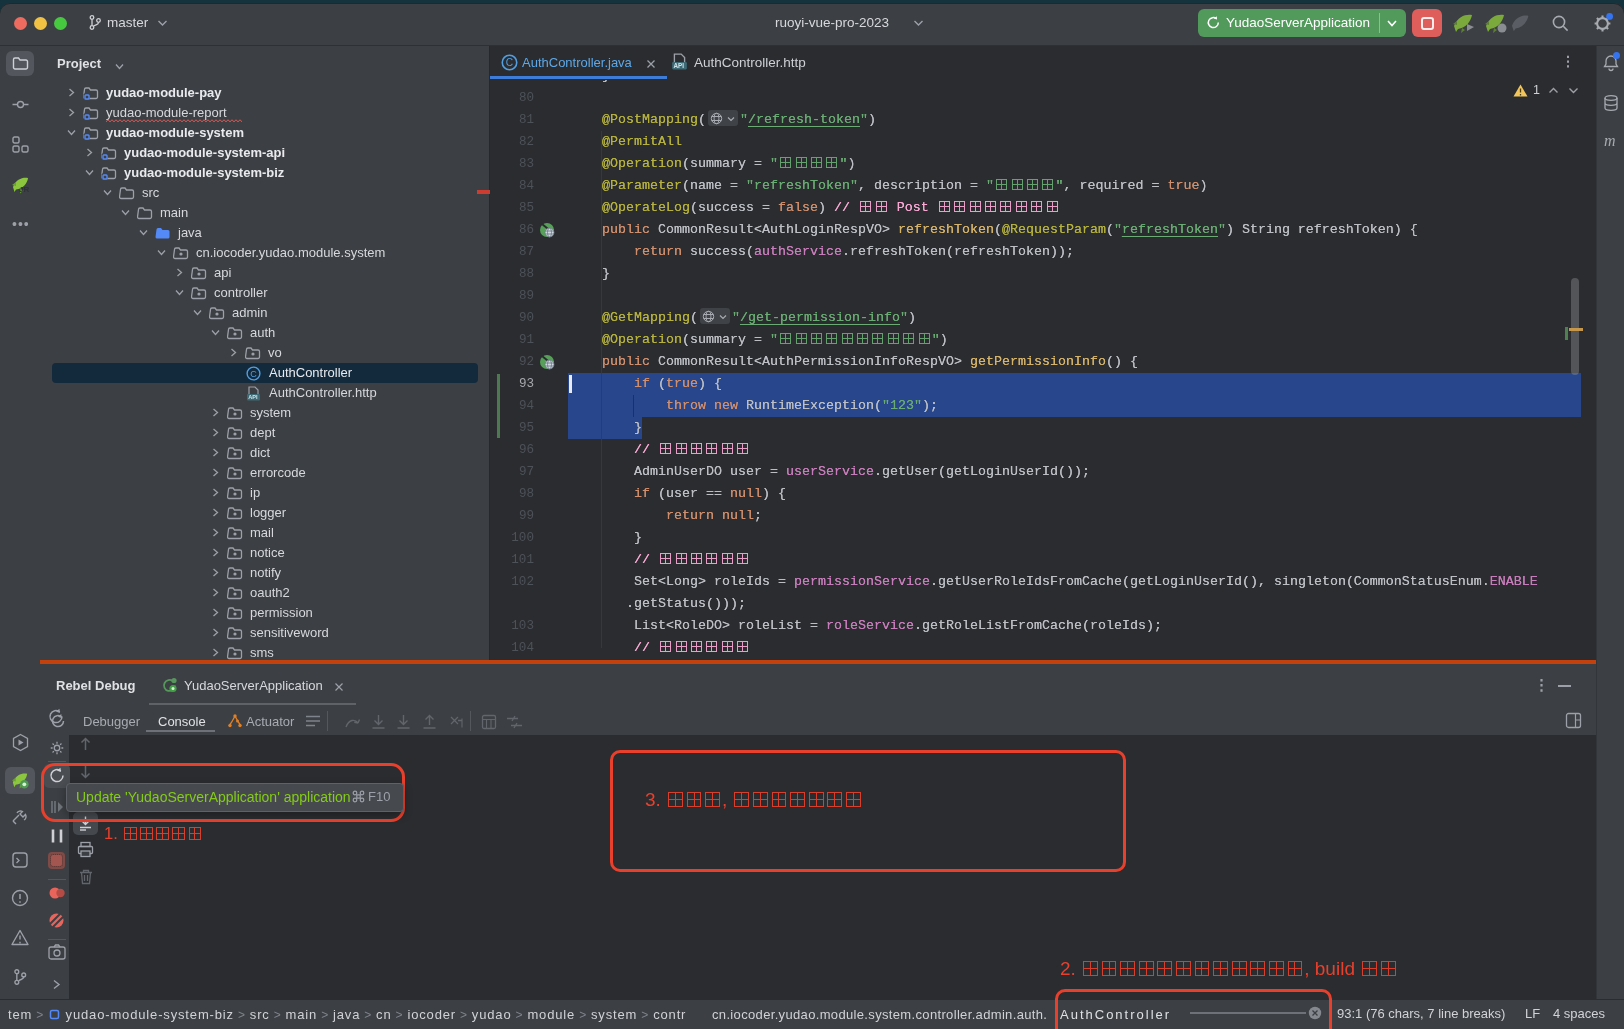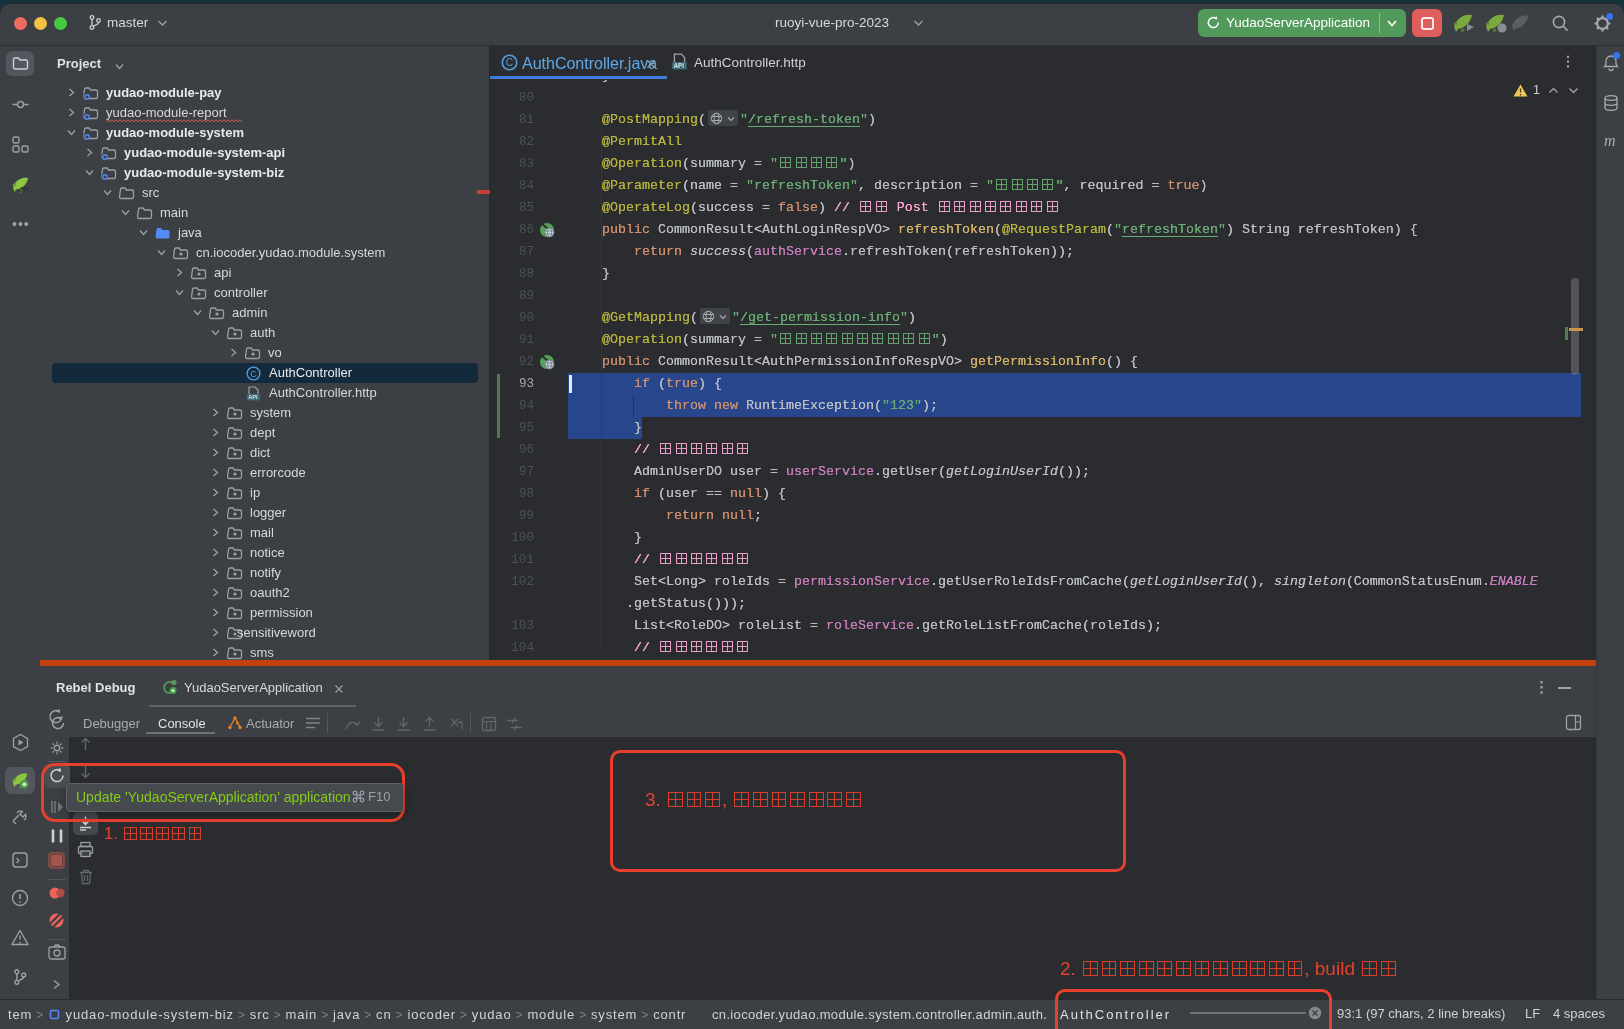--- a/index.html
+++ b/index.html
@@ -1,21 +1,21 @@
 <!DOCTYPE html>
 <html><head><meta charset="utf-8">
 <style>
   html,body{margin:0;padding:0}
   body{width:1624px;height:1029px;overflow:hidden;position:relative;background:#2a2c2f;
        font-family:"Liberation Sans",sans-serif;-webkit-font-smoothing:antialiased}
   .abs{position:absolute}
   svg{display:block}
   .tx{color:#d6d8dd}
   .o{color:#cf8e6d}.g{color:#6aab73}.y{color:#b5b13c}.w{color:#bcbec4}
-  .p{color:#c77dbb}.m{color:#d5b36a}.c{color:#f9a8d4}.it{font-style:italic}
+  .p{color:#c77dbb}.m{color:#d5b36a}.c{color:#f9a8d4}.it{}
   .u{text-decoration:underline;text-underline-offset:3px}
   .cj{display:inline-block;position:relative;width:.78em;height:.8em;margin:0 .1em;
       vertical-align:-.07em;border:1px solid;opacity:.92;box-sizing:border-box;
       background:linear-gradient(currentColor,currentColor) 50% 0/1px 100% no-repeat,
                  linear-gradient(currentColor,currentColor) 0 45%/100% 1px no-repeat}
   .cl{position:absolute;left:80px;height:22px;line-height:22px;white-space:pre;
       font-family:"Liberation Mono",monospace;font-size:13.34px;text-shadow:0 0 .5px currentColor}
   .cl .cj{width:11px;height:11px;margin:0 2.2px;vertical-align:-1px}
   .num{position:absolute;left:-2px;width:46px;text-align:right;height:22px;line-height:22px;
       font-family:"Liberation Mono",monospace;font-size:12.6px;color:#4d5158}
@@ -380,37 +380,37 @@
       <circle cx="8" cy="8" r="1.6" fill="#9da0a8"></circle>
     </svg>
 <div class="trow" style="left:210px;top:557px;color:#d6d8dd">permission</div>
 <svg class="abs" style="left:170px;top:581px" width="11" height="11" viewBox="0 0 11 11">
       <path d="M3.5 2 L7.5 5.5 L3.5 9" stroke="#9da0a8" stroke-width="1.3" fill="none"></path>
     </svg>
 <svg class="abs" style="left:187px;top:580px" width="16" height="14" viewBox="0 0 16 14">
       <path d="M1.5 3.5 a1.5 1.5 0 0 1 1.5 -1.5 h3 l1.5 2 h5.5 a1.5 1.5 0 0 1 1.5 1.5 v5.5 a1.5 1.5 0 0 1 -1.5 1.5 h-11 a1.5 1.5 0 0 1 -1.5 -1.5 Z" fill="none" stroke="#9da0a8" stroke-width="1.3"></path>
       <circle cx="8" cy="8" r="1.6" fill="#9da0a8"></circle>
     </svg>
-<div class="trow" style="left:197px;top:577px;color:#d6d8dd">sensitiveword</div>
+<div class="trow" style="left:210px;top:577px;color:#d6d8dd">sensitiveword</div>
 <svg class="abs" style="left:170px;top:601px" width="11" height="11" viewBox="0 0 11 11">
       <path d="M3.5 2 L7.5 5.5 L3.5 9" stroke="#9da0a8" stroke-width="1.3" fill="none"></path>
     </svg>
 <svg class="abs" style="left:187px;top:600px" width="16" height="14" viewBox="0 0 16 14">
       <path d="M1.5 3.5 a1.5 1.5 0 0 1 1.5 -1.5 h3 l1.5 2 h5.5 a1.5 1.5 0 0 1 1.5 1.5 v5.5 a1.5 1.5 0 0 1 -1.5 1.5 h-11 a1.5 1.5 0 0 1 -1.5 -1.5 Z" fill="none" stroke="#9da0a8" stroke-width="1.3"></path>
       <circle cx="8" cy="8" r="1.6" fill="#9da0a8"></circle>
     </svg>
 <div class="trow" style="left:210px;top:597px;color:#d6d8dd">sms</div>
 <div class="abs" style="left:437px;top:144px;width:13px;height:4px;background:#cc3c30"></div>
 </div>
 <div class="abs" style="left:490px;top:46px;width:1106px;height:614px;background:#2a2c2f;overflow:hidden">
 <svg class="abs" style="left:11px;top:8px" width="17" height="17" viewBox="0 0 15 15">
       <circle cx="7.5" cy="7.5" r="6.4" fill="none" stroke="#549edf" stroke-width="1.4"></circle>
       <text x="4.3" y="11" font-size="9" fill="#549edf" font-family="Liberation Sans">C</text>
     </svg>
-<div class="abs" style="left:32px;top:9px;font-size:16px;color:#5ea8e8">AuthController.java</div>
+<div class="abs" style="left:32px;top:9px;font-size:13px;color:#5ea8e8">AuthController.java</div>
 <svg class="abs" style="left:156px;top:13px" width="10" height="10" viewBox="0 0 10 10">
       <path d="M1.5 1.5 L8.5 8.5 M8.5 1.5 L1.5 8.5" stroke="#9da0a8" stroke-width="1.3"></path>
     </svg>
 <div class="abs" style="left:0px;top:30px;width:177px;height:3px;background:#3d7dd9"></div>
 <svg class="abs" style="left:181px;top:7px" width="17" height="17" viewBox="0 0 15 15">
       <path d="M3 1 h6 l3 3 v5 h-9 Z" fill="none" stroke="#9da0a8" stroke-width="1.2"></path>
       <rect x="1" y="8" width="13" height="6.5" rx="1" fill="#3e6a75"></rect>
       <text x="2.2" y="13.4" font-size="5.6" font-weight="bold" fill="#cfe3ea" font-family="Liberation Sans">API</text>
     </svg>
 <div class="abs" style="left:204px;top:9px;font-size:13.5px;color:#ced0d6">AuthController.http</div>
@@ -520,21 +520,21 @@
 <div class="abs" style="left:1533px;top:83px;font-size:12.5px;color:#ced0d6">1</div>
 <svg class="abs" style="left:1548px;top:86px" width="11" height="9" viewBox="0 0 11 9">
     <path d="M1.5 6.5 L5.5 2.5 L9.5 6.5" stroke="#9da0a8" stroke-width="1.4" fill="none"></path>
   </svg>
 <svg class="abs" style="left:1568px;top:86px" width="11" height="9" viewBox="0 0 11 9">
     <path d="M1.5 2.5 L5.5 6.5 L9.5 2.5" stroke="#9da0a8" stroke-width="1.4" fill="none"></path>
   </svg>
 <div class="abs" style="left:1571px;top:278px;width:8px;height:97px;border-radius:4px;background:rgba(166,170,175,.33)"></div>
 <div class="abs" style="left:1565px;top:327px;width:3px;height:13px;background:#4e8052"></div>
 <div class="abs" style="left:1569px;top:328px;width:14px;height:3px;background:#c7974b"></div>
-<div class="abs" style="left:40px;top:660px;width:1556px;height:339px;background:#3c3f43;border-top:6px solid #c2410c">
+<div class="abs" style="left:40px;top:660px;width:1556px;height:339px;background:#3c3f43;border-top:4px solid #c2410c">
 <div class="abs" style="left:29px;top:71px;width:1527px;height:268px;background:#2a2c2f"></div>
 <div class="abs b" style="left:16px;top:14px;font-size:13px;color:#dfe1e5">Rebel Debug</div>
 <svg class="abs" style="left:122px;top:13px" width="17" height="17" viewBox="0 0 17 17">
       <path d="M13 8.5 A5.5 5.5 0 1 1 11 4.2" stroke="#57965c" stroke-width="1.8" fill="none"></path>
       <circle cx="12" cy="3.5" r="2.6" fill="#57965c"></circle>
       <circle cx="11" cy="11.5" r="3.6" fill="#43a047"></circle>
       <circle cx="11" cy="11.5" r="1.5" fill="#d6f0d0"></circle>
     </svg>
 <div class="abs" style="left:144px;top:14px;font-size:13px;color:#d6d8dd">YudaoServerApplication</div>
 <svg class="abs" style="left:294px;top:18px" width="10" height="10" viewBox="0 0 10 10">
@@ -667,21 +667,21 @@
         <rect x="2.5" y="2.5" width="8" height="8" rx="1.5" fill="none" stroke="#548af7" stroke-width="1.5"></rect>
       </svg> yudao-module-system-biz<span style="color:#7f838b;padding:0 4px;font-size:12px">&gt;</span>src<span style="color:#7f838b;padding:0 4px;font-size:12px">&gt;</span>main<span style="color:#7f838b;padding:0 4px;font-size:12px">&gt;</span>java<span style="color:#7f838b;padding:0 4px;font-size:12px">&gt;</span>cn<span style="color:#7f838b;padding:0 4px;font-size:12px">&gt;</span>iocoder<span style="color:#7f838b;padding:0 4px;font-size:12px">&gt;</span>yudao<span style="color:#7f838b;padding:0 4px;font-size:12px">&gt;</span>module<span style="color:#7f838b;padding:0 4px;font-size:12px">&gt;</span>system<span style="color:#7f838b;padding:0 4px;font-size:12px">&gt;</span>contr</div>
 <div class="abs" style="left:712px;top:7px;font-size:13px;letter-spacing:.34px;color:#d0d2d7;white-space:nowrap">cn.iocoder.yudao.module.system.controller.admin.auth.</div>
 <div class="abs" style="left:1060px;top:7px;font-size:13px;letter-spacing:2px;color:#dfe1e5;white-space:nowrap">AuthController</div>
 </div>
 <div class="abs" style="left:1190px;top:1012px;width:116px;height:2px;background:#6e7278"></div>
 <svg class="abs" style="left:1308px;top:1006px" width="14" height="14" viewBox="0 0 14 14">
     <circle cx="7" cy="7" r="6.2" fill="#85888f"></circle>
     <path d="M4.5 4.5 L9.5 9.5 M9.5 4.5 L4.5 9.5" stroke="#3c3f43" stroke-width="1.3"></path>
   </svg>
-<div class="abs" style="left:1337px;top:1006px;font-size:13px;color:#d0d2d7">93:1 (97 chars, 2 line breaks)</div>
+<div class="abs" style="left:1337px;top:1006px;font-size:13px;color:#d0d2d7">93:1 (76 chars, 7 line breaks)</div>
 <div class="abs" style="left:1525px;top:1006px;font-size:13px;color:#d0d2d7">LF</div>
 <div class="abs" style="left:1553px;top:1006px;font-size:13px;color:#d0d2d7">4 spaces</div>
 <div class="abs" style="left:41px;top:763px;width:358px;height:53px;border:3px solid #e8402d;border-radius:14px"></div>
 <div class="abs" style="left:66px;top:783px;width:336px;height:27px;background:#46494e;border:1px solid #5e6167;border-radius:4px;box-shadow:0 3px 8px rgba(0,0,0,.3)"></div>
 <div class="abs" style="left:76px;top:789px;font-size:14px;color:#84cc16">Update 'YudaoServerApplication' application</div>
 <svg class="abs" style="left:352px;top:790px" width="13" height="13" viewBox="0 0 13 13">
     <g stroke="#9da0a8" stroke-width="1.2" fill="none">
       <circle cx="3" cy="3" r="1.8"></circle>
       <circle cx="10" cy="3" r="1.8"></circle>
       <circle cx="3" cy="10" r="1.8"></circle>

